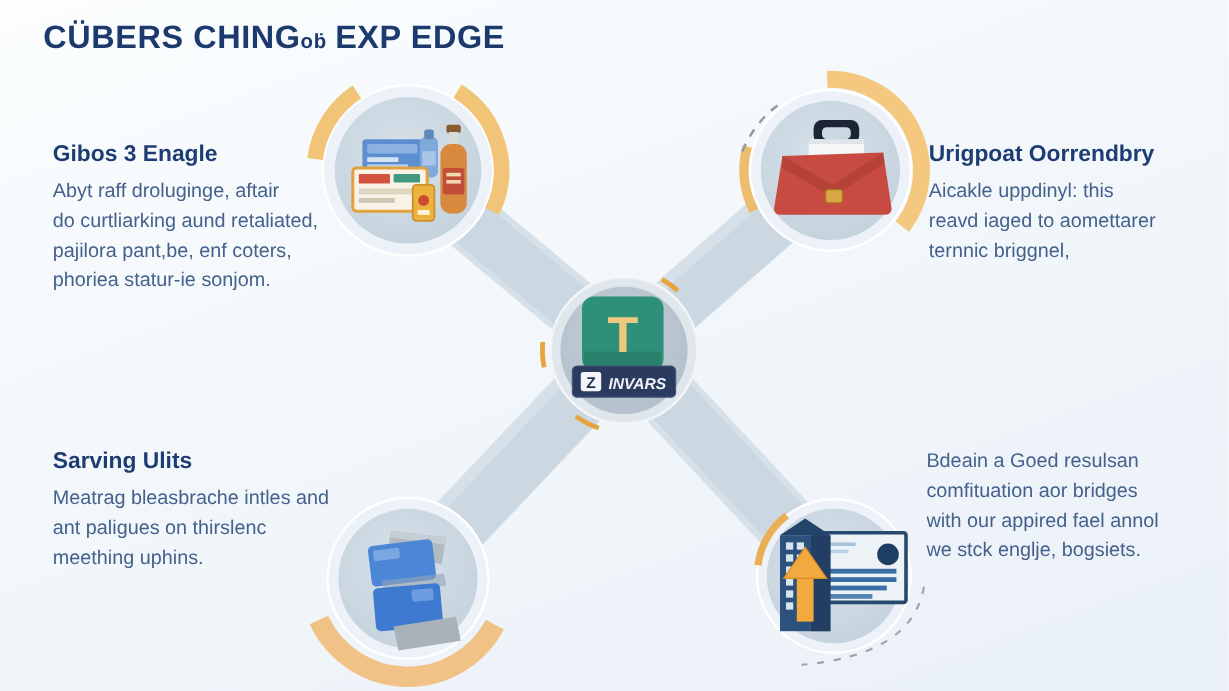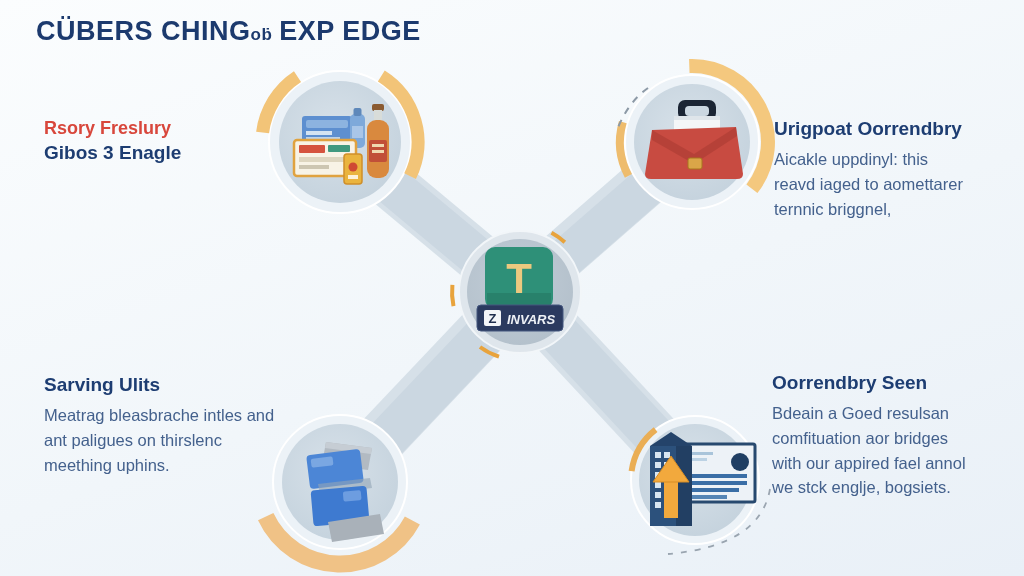--- a/index.html
+++ b/index.html
@@ -180,39 +180,41 @@
       <text x="15.5" y="76" font-size="13" font-weight="bold" fill="#1f2d4d" text-anchor="middle">Z</text>
       <text x="30" y="77" font-size="13" font-weight="bold" font-style="italic" fill="#eef1f6">INVARS</text>
     </g>
   </svg>
 
   <div class="page-title">
     <span>CÜBERS CHING</span><span class="small">оḃ</span><span class="gap">EXP EDGE</span>
   </div>
 
   <div class="text-block tl-text">
-    <p class="tagline">Rsory Freslury</p>
     <p class="heading">Gibos 3 Enagle</p>
+    <p class="body">Abyt raff droluginge, aftair
+do curtliarking aund retaliated,
+pajilora pant,be, enf coters,
+phoriea statur-ie sonjom.</p>
   </div>
 
   <div class="text-block tr-text">
     <p class="heading">Urigpoat Oorrendbry</p>
     <p class="body">Aicakle uppdinyl: this
 reavd iaged to aomettarer
 ternnic briggnel,</p>
   </div>
 
   <div class="text-block bl-text">
     <p class="heading">Sarving Ulits</p>
     <p class="body">Meatrag bleasbrache intles and
 ant paligues on thirslenc
 meething uphins.</p>
   </div>
 
   <div class="text-block br-text">
-    <p class="heading">Oorrendbry Seen</p>
     <p class="body">Bdeain a Goed resulsan
 comfituation aor bridges
 with our appired fael annol
 we stck englje, bogsiets.</p>
   </div>
 
 </div>
 
 </body></html>

